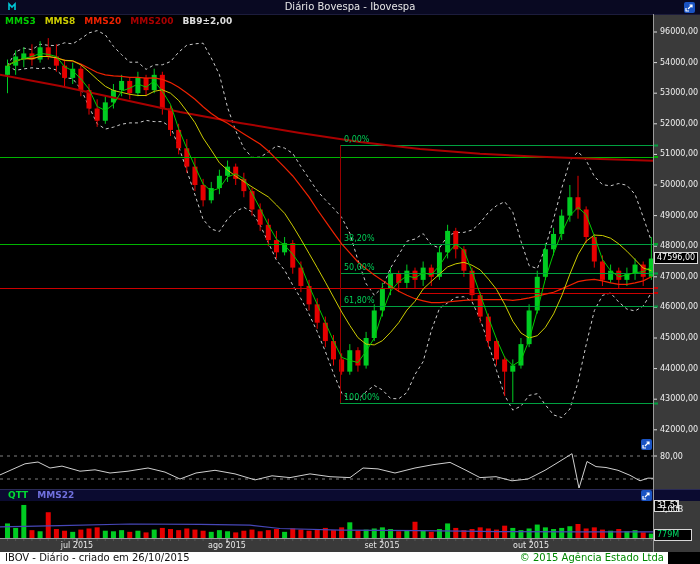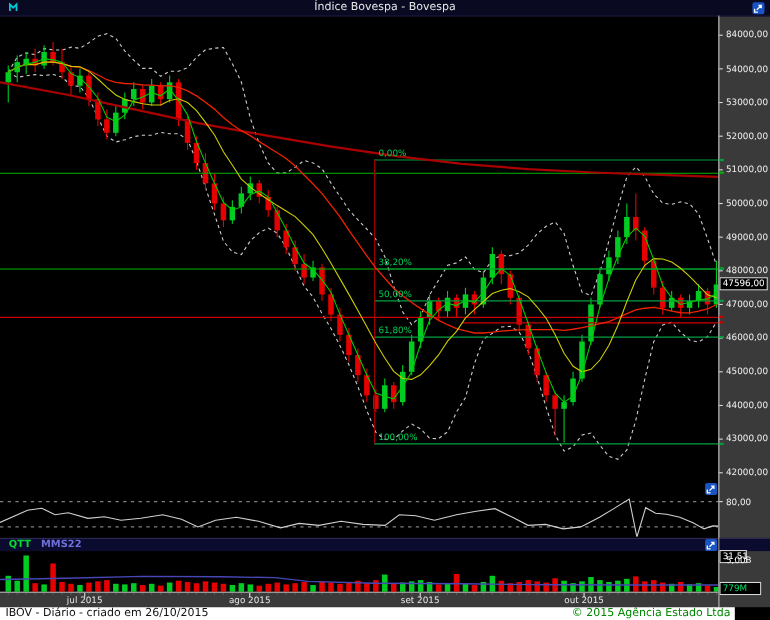--- a/index.html
+++ b/index.html
@@ -39,31 +39,34 @@
 </style>
 </head>
 <body>
 
 <div id="app">
 
   <div class="abs" id="price-strip"></div>
   <div class="abs" id="time-strip"></div>
 
   <div class="abs" id="titlebar">
-    <div id="title">Índice Bovespa - Bovespa</div>
+    <div id="title">Diário Bovespa - Ibovespa</div>
   </div>
   <svg class="abs" id="app-icon" viewBox="0 0 10 10">
     <path d="M2 8 L2 2 L5 5 L8 2 L8 8" stroke="#00c8d8" stroke-width="1.6" fill="none"></path>
   </svg>
   <div class="expand-icon" style="left:684px;top:2px;">
     <svg width="11" height="11" viewBox="0 0 11 11">
         <path d="M2 6 L2 9 L5 9 M4 7 L8 3 M5.5 3 L8 3 L8 5.5" stroke="#fff" stroke-width="1.2" fill="none"></path>
       </svg>
   </div>
 
+  <div class="abs" id="legend">
+    <span style="color: rgb(0, 204, 0);">MMS3</span><span style="color: rgb(204, 204, 0);">MMS8</span><span style="color: rgb(238, 34, 0);">MMS20</span><span style="color: rgb(170, 0, 0);">MMS200</span><span style="color: rgb(221, 221, 221);">BB9±2,00</span>
+  </div>
 
   <div class="expand-icon" style="left:641px;top:439px;">
     <svg width="11" height="11" viewBox="0 0 11 11">
         <path d="M2 6 L2 9 L5 9 M4 7 L8 3 M5.5 3 L8 3 L8 5.5" stroke="#fff" stroke-width="1.2" fill="none"></path>
       </svg>
   </div>
 
   <div class="abs panel-header" id="qtt-header">
     <span class="hdr-label" style="color:#00dd33;">QTT</span>
     <span style="color:#7070dd;margin-left:6px;">MMS22</span>
@@ -462,21 +465,21 @@
       <line x1="653.5" y1="14" x2="653.5" y2="552" stroke="#9a9a9a" stroke-width="1"></line>
     </svg>
 
   <div class="fib-label" style="left: 344px; top: 136.22px;">0,00%</div>
   <div class="fib-label" style="left: 344px; top: 235.058px;">38,20%</div>
   <div class="fib-label" style="left: 344px; top: 264.128px;">50,00%</div>
   <div class="fib-label" style="left: 344px; top: 297.176px;">61,80%</div>
   <div class="fib-label" style="left: 344px; top: 394.178px;">100,00%</div>
 
   <div id="price-labels">
-      <div class="axis-label" style="left: 660px; top: 28px;">84000,00</div>
+      <div class="axis-label" style="left: 660px; top: 28px;">96000,00</div>
       <div class="axis-label" style="left: 660px; top: 58.6px;">54000,00</div>
       <div class="axis-label" style="left: 660px; top: 89.2px;">53000,00</div>
       <div class="axis-label" style="left: 660px; top: 119.8px;">52000,00</div>
       <div class="axis-label" style="left: 660px; top: 150.4px;">51000,00</div>
       <div class="axis-label" style="left: 660px; top: 181px;">50000,00</div>
       <div class="axis-label" style="left: 660px; top: 211.6px;">49000,00</div>
       <div class="axis-label" style="left: 660px; top: 242.2px;">48000,00</div>
       <div class="axis-label" style="left: 660px; top: 272.8px;">47000,00</div>
       <div class="axis-label" style="left: 660px; top: 303.4px;">46000,00</div>
       <div class="axis-label" style="left: 660px; top: 334px;">45000,00</div>

